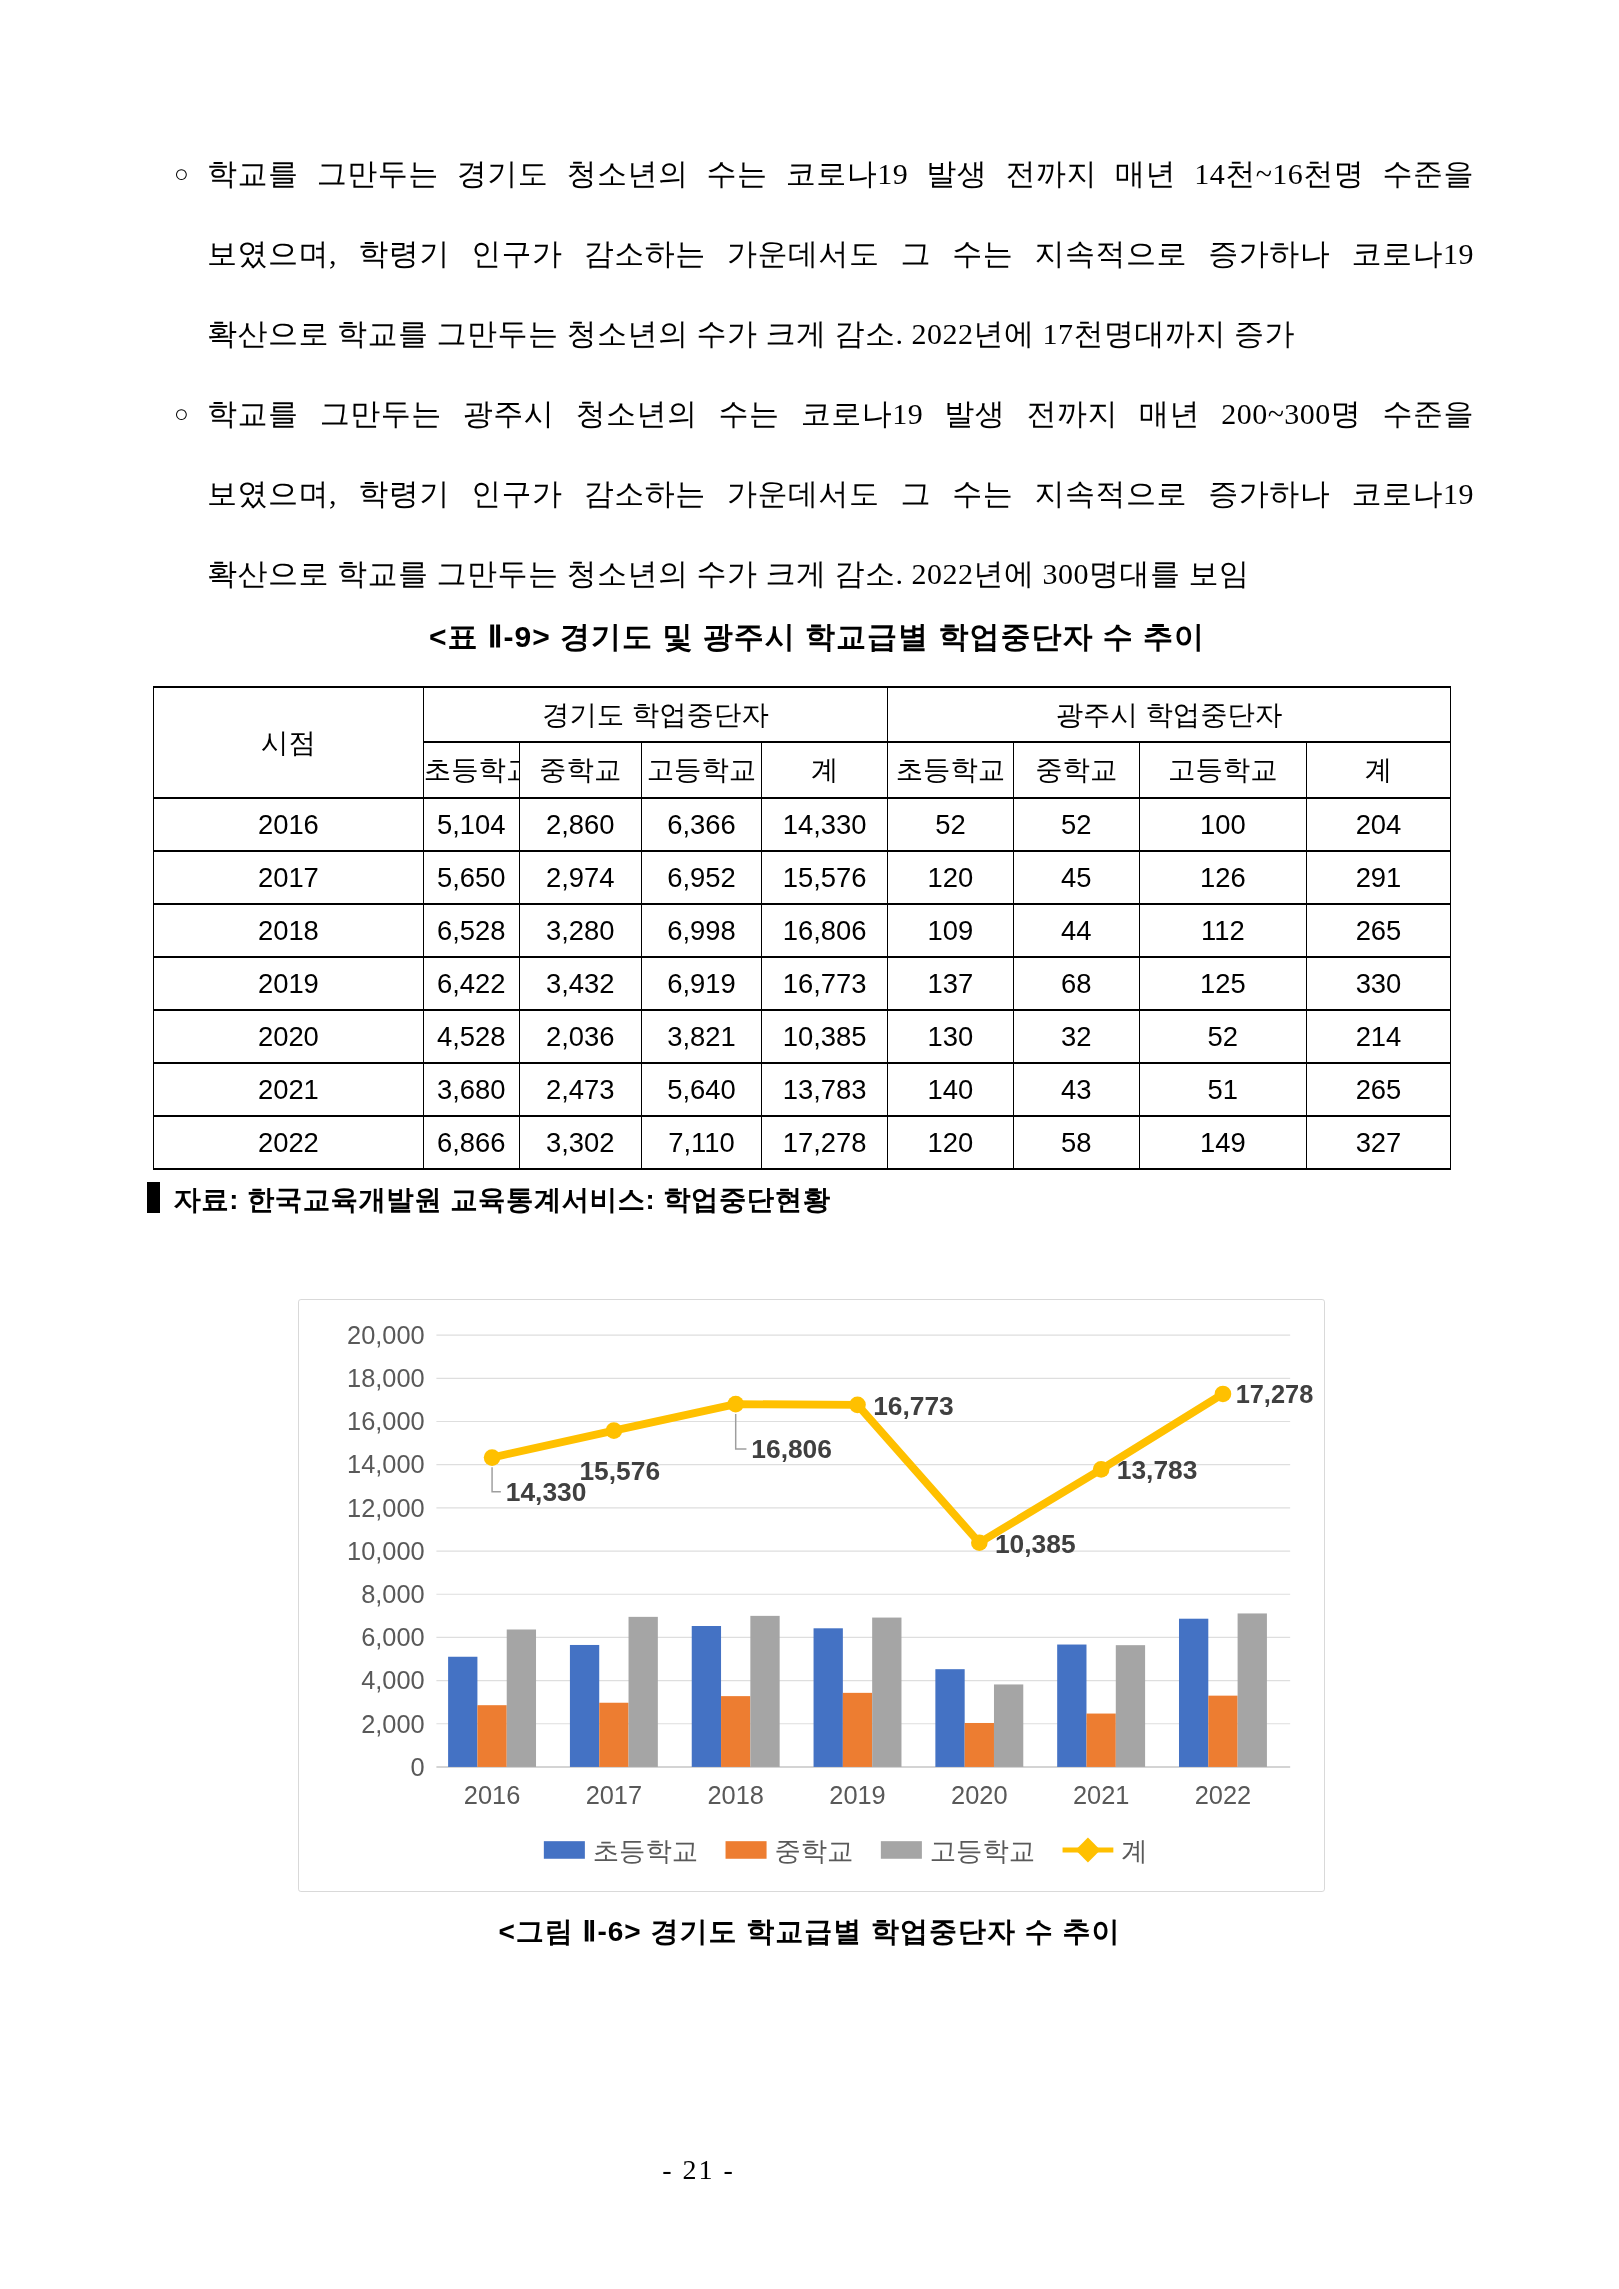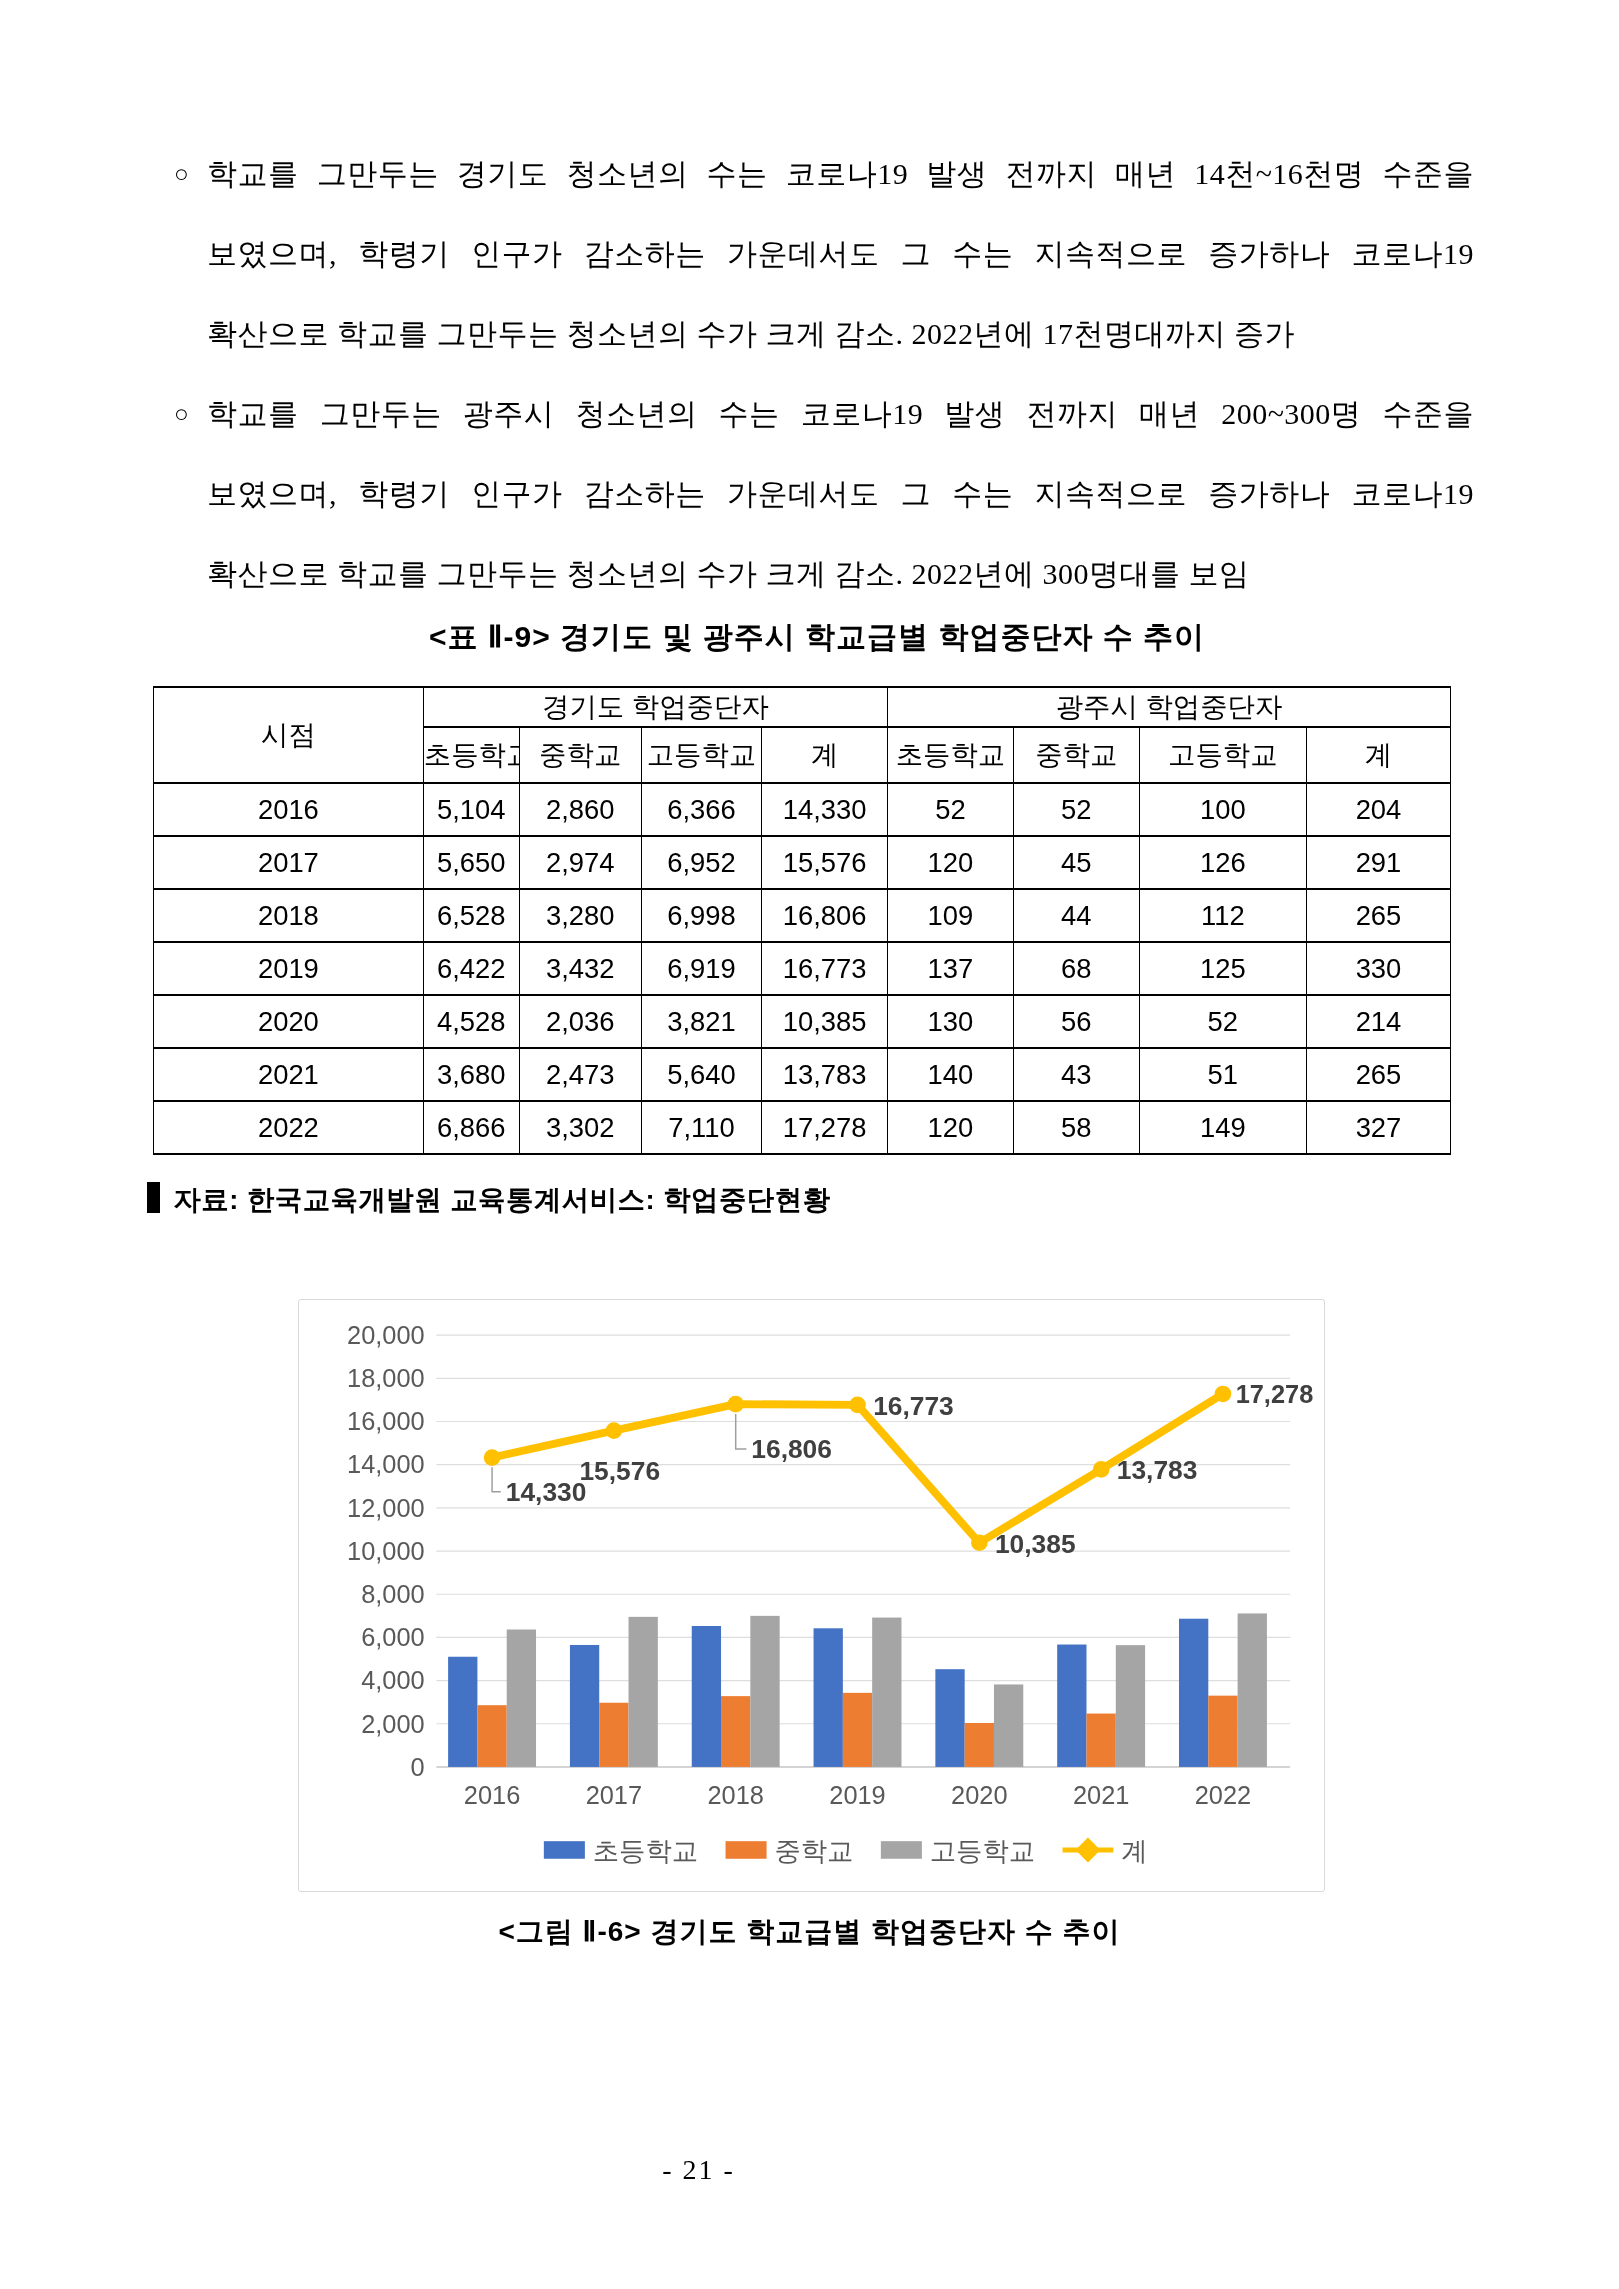--- a/index.html
+++ b/index.html
@@ -9,21 +9,21 @@
   
   .bullet-list{position:absolute;top:134px;left:174px;width:1300px;font-family:"Liberation Serif",serif}
   .bullet-item{display:flex}
   .bullet-marker{flex:0 0 33px;width:33px;font-size:24.5px;line-height:80px}
   .bullet-text{flex:1;font-size:30px;line-height:80px;text-align:justify;word-break:keep-all;letter-spacing:0.5px}
 
   
   .table-title{position:absolute;top:617px;left:168px;width:1298px;margin:0;text-align:center;font-size:30px;font-weight:700;letter-spacing:1px}
   table.data{position:absolute;top:686px;left:153px;width:1298px;border-collapse:collapse;table-layout:fixed;font-size:27.4px}
   table.data th,table.data td{border-left:1px solid #000;border-right:1px solid #000;border-top:2px solid #000;border-bottom:2px solid #000;text-align:center;vertical-align:middle;font-weight:400;padding:0;overflow:hidden;white-space:nowrap}
-  tr.h1{height:40px}
+  tr.h1{height:55px}
   tr.h2{height:56px}
   table.data tbody tr{height:53px}
 
   
   .source{position:absolute;top:1182px;left:147px;display:flex;align-items:flex-start;font-size:27.4px;font-weight:600;letter-spacing:0.5px}
   .source-bar{display:inline-block;width:12.7px;height:31px;background:#000;margin-right:13.7px}
 
   
   .chart-panel{position:absolute;top:1299px;left:298px;width:1027px;height:593px;border:1px solid #d9d9d9;border-radius:2.9px;background:#fff;box-sizing:border-box}
   .chart-panel svg{display:block;width:100%;height:100%}
@@ -123,21 +123,21 @@
           <td>125</td>
           <td>330</td>
         </tr>
         <tr>
           <td>2020</td>
           <td>4,528</td>
           <td>2,036</td>
           <td>3,821</td>
           <td>10,385</td>
           <td>130</td>
-          <td>56</td>
+          <td>32</td>
           <td>52</td>
           <td>214</td>
         </tr>
         <tr>
           <td>2021</td>
           <td>3,680</td>
           <td>2,473</td>
           <td>5,640</td>
           <td>13,783</td>
           <td>140</td>

